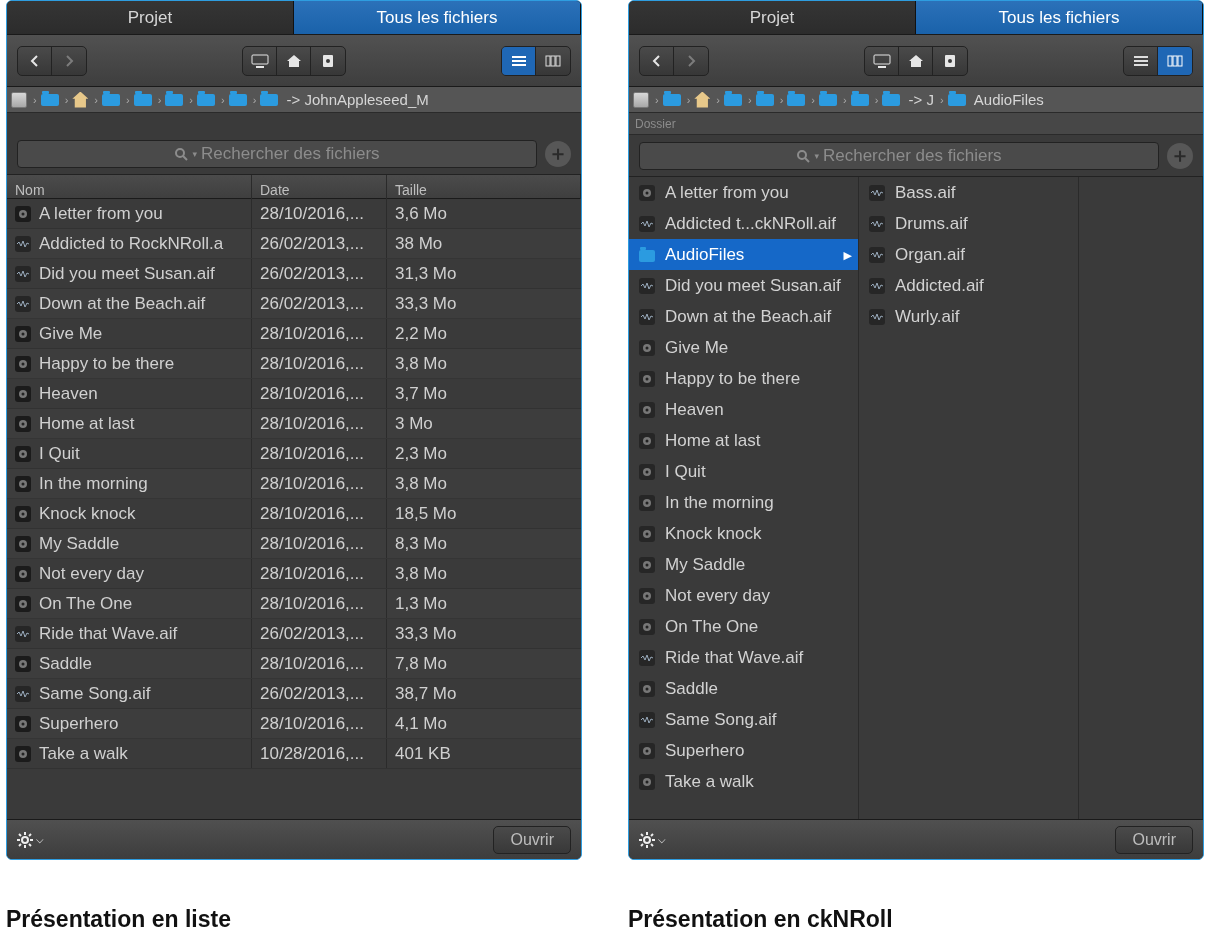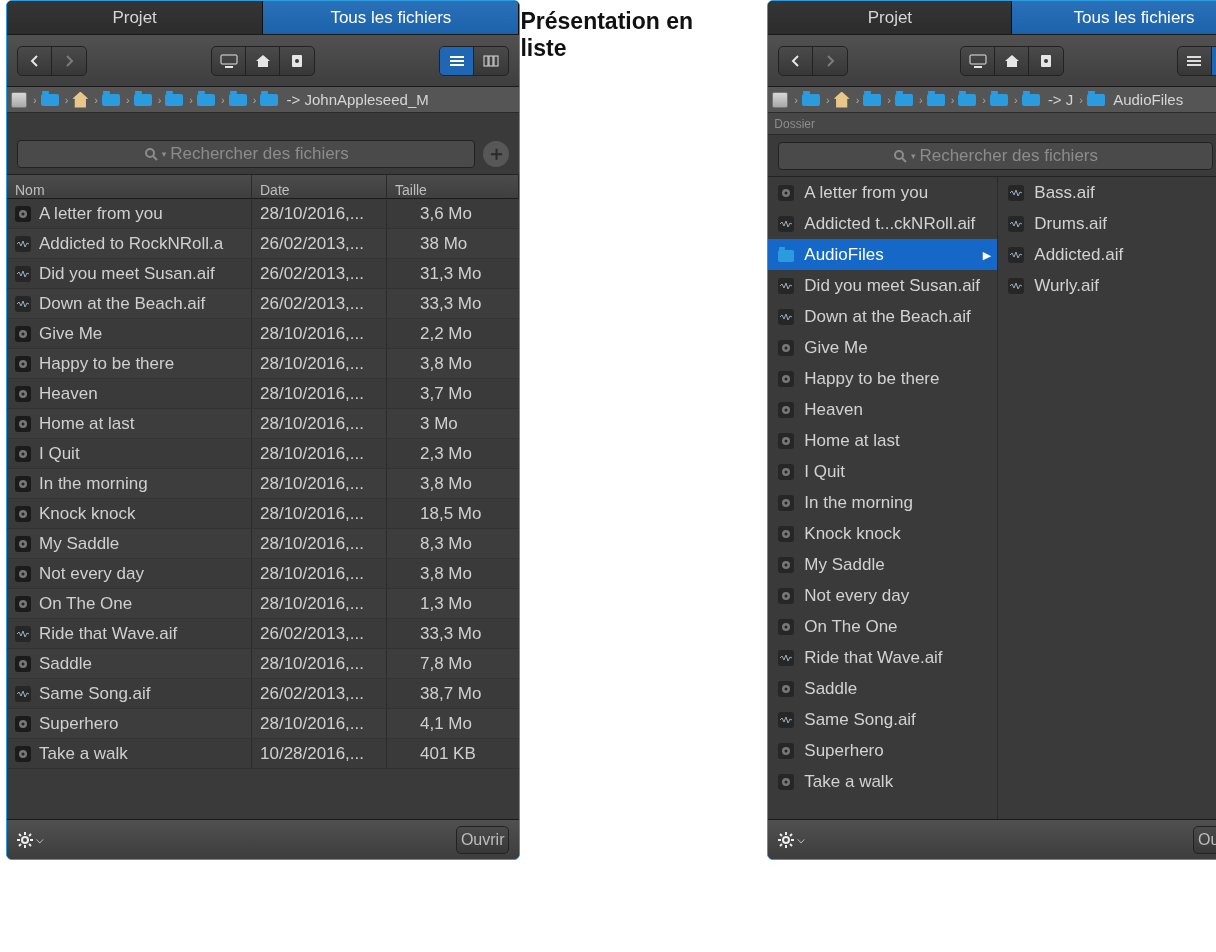--- a/index.html
+++ b/index.html
@@ -11,21 +11,21 @@
     font-size: 15px;
   }
   .wrapper {
     width: 1216px; height: 952px;
     position: relative;
     display: flex;
     gap: 46px;
     padding: 0px 6px;
   }
   .panel-col {
-    display: flex; flex-direction: row;
+    display: flex; flex-direction: column; gap: 38px;
   }
   .window {
     width: 576px;
     height: 860px;
     background: #3a3a3a;
     border: 1px solid #2e9de0;
     border-radius: 6px;
     overflow: hidden;
     display: flex; flex-direction: column;
     box-shadow: 0 0 0 1px rgba(0,0,0,0.6) inset;
@@ -189,21 +189,21 @@
     display:flex;
     height: 30px;
     font-size:17px;
     color:#d0d0d0;
     border-bottom:1px solid rgba(0,0,0,0.12);
   }
   .row:nth-child(even) { background:#3d3d3d; }
   .row .cell { display:flex; align-items:center; padding:0 8px; }
   .row .c-name { width:245px; border-right:1px solid #2b2b2b; gap:8px; overflow:hidden; white-space:nowrap; }
   .row .c-date { width:135px; border-right:1px solid #2b2b2b; white-space:nowrap; overflow:hidden; }
-  .row .c-size { flex:1;margin-left:25px; }
+  .row .c-size { flex:1; }
   .row .fi {
     width:16px; height:16px;
     background:#262626;
     border-radius:3px;
     display:flex; align-items:center; justify-content:center;
     flex-shrink:0;
   }
   .row .fi.proj { background:#1b1b1b; }
   .row .fi svg { display:block; }
   
@@ -263,21 +263,21 @@
     display:flex; align-items:center;
     padding: 0 10px;
     gap:6px;
   }
   .gearbtn {
     display:flex; align-items:center; gap:3px;
     color:#e6e6e6;
   }
   .openbtn {
     margin-left:auto;
-    padding: 4px 4px;
+    padding: 4px 16px;
     border:1px solid #222;
     border-radius:5px;
     background: linear-gradient(#4a4a4a,#383838);
     color:#bdbdbd;
     font-size:16px;
   }
 </style>
 </head>
 <body>
 
@@ -1043,20 +1043,28 @@
                 </svg>
               </span>
               <span>Drums.aif</span>
             </div>
             <div class="item">
               <span class="fi">
                 <svg width="12" height="8">
                   <polyline points="0,4 2,2 4,6 6,1 8,7 10,3 12,4" stroke="#9ab" fill="none" stroke-width="1"></polyline>
                 </svg>
               </span>
+              <span>Organ.aif</span>
+            </div>
+            <div class="item">
+              <span class="fi">
+                <svg width="12" height="8">
+                  <polyline points="0,4 2,2 4,6 6,1 8,7 10,3 12,4" stroke="#9ab" fill="none" stroke-width="1"></polyline>
+                </svg>
+              </span>
               <span>Addicted.aif</span>
             </div>
             <div class="item">
               <span class="fi">
                 <svg width="12" height="8">
                   <polyline points="0,4 2,2 4,6 6,1 8,7 10,3 12,4" stroke="#9ab" fill="none" stroke-width="1"></polyline>
                 </svg>
               </span>
               <span>Wurly.aif</span>
             </div>

